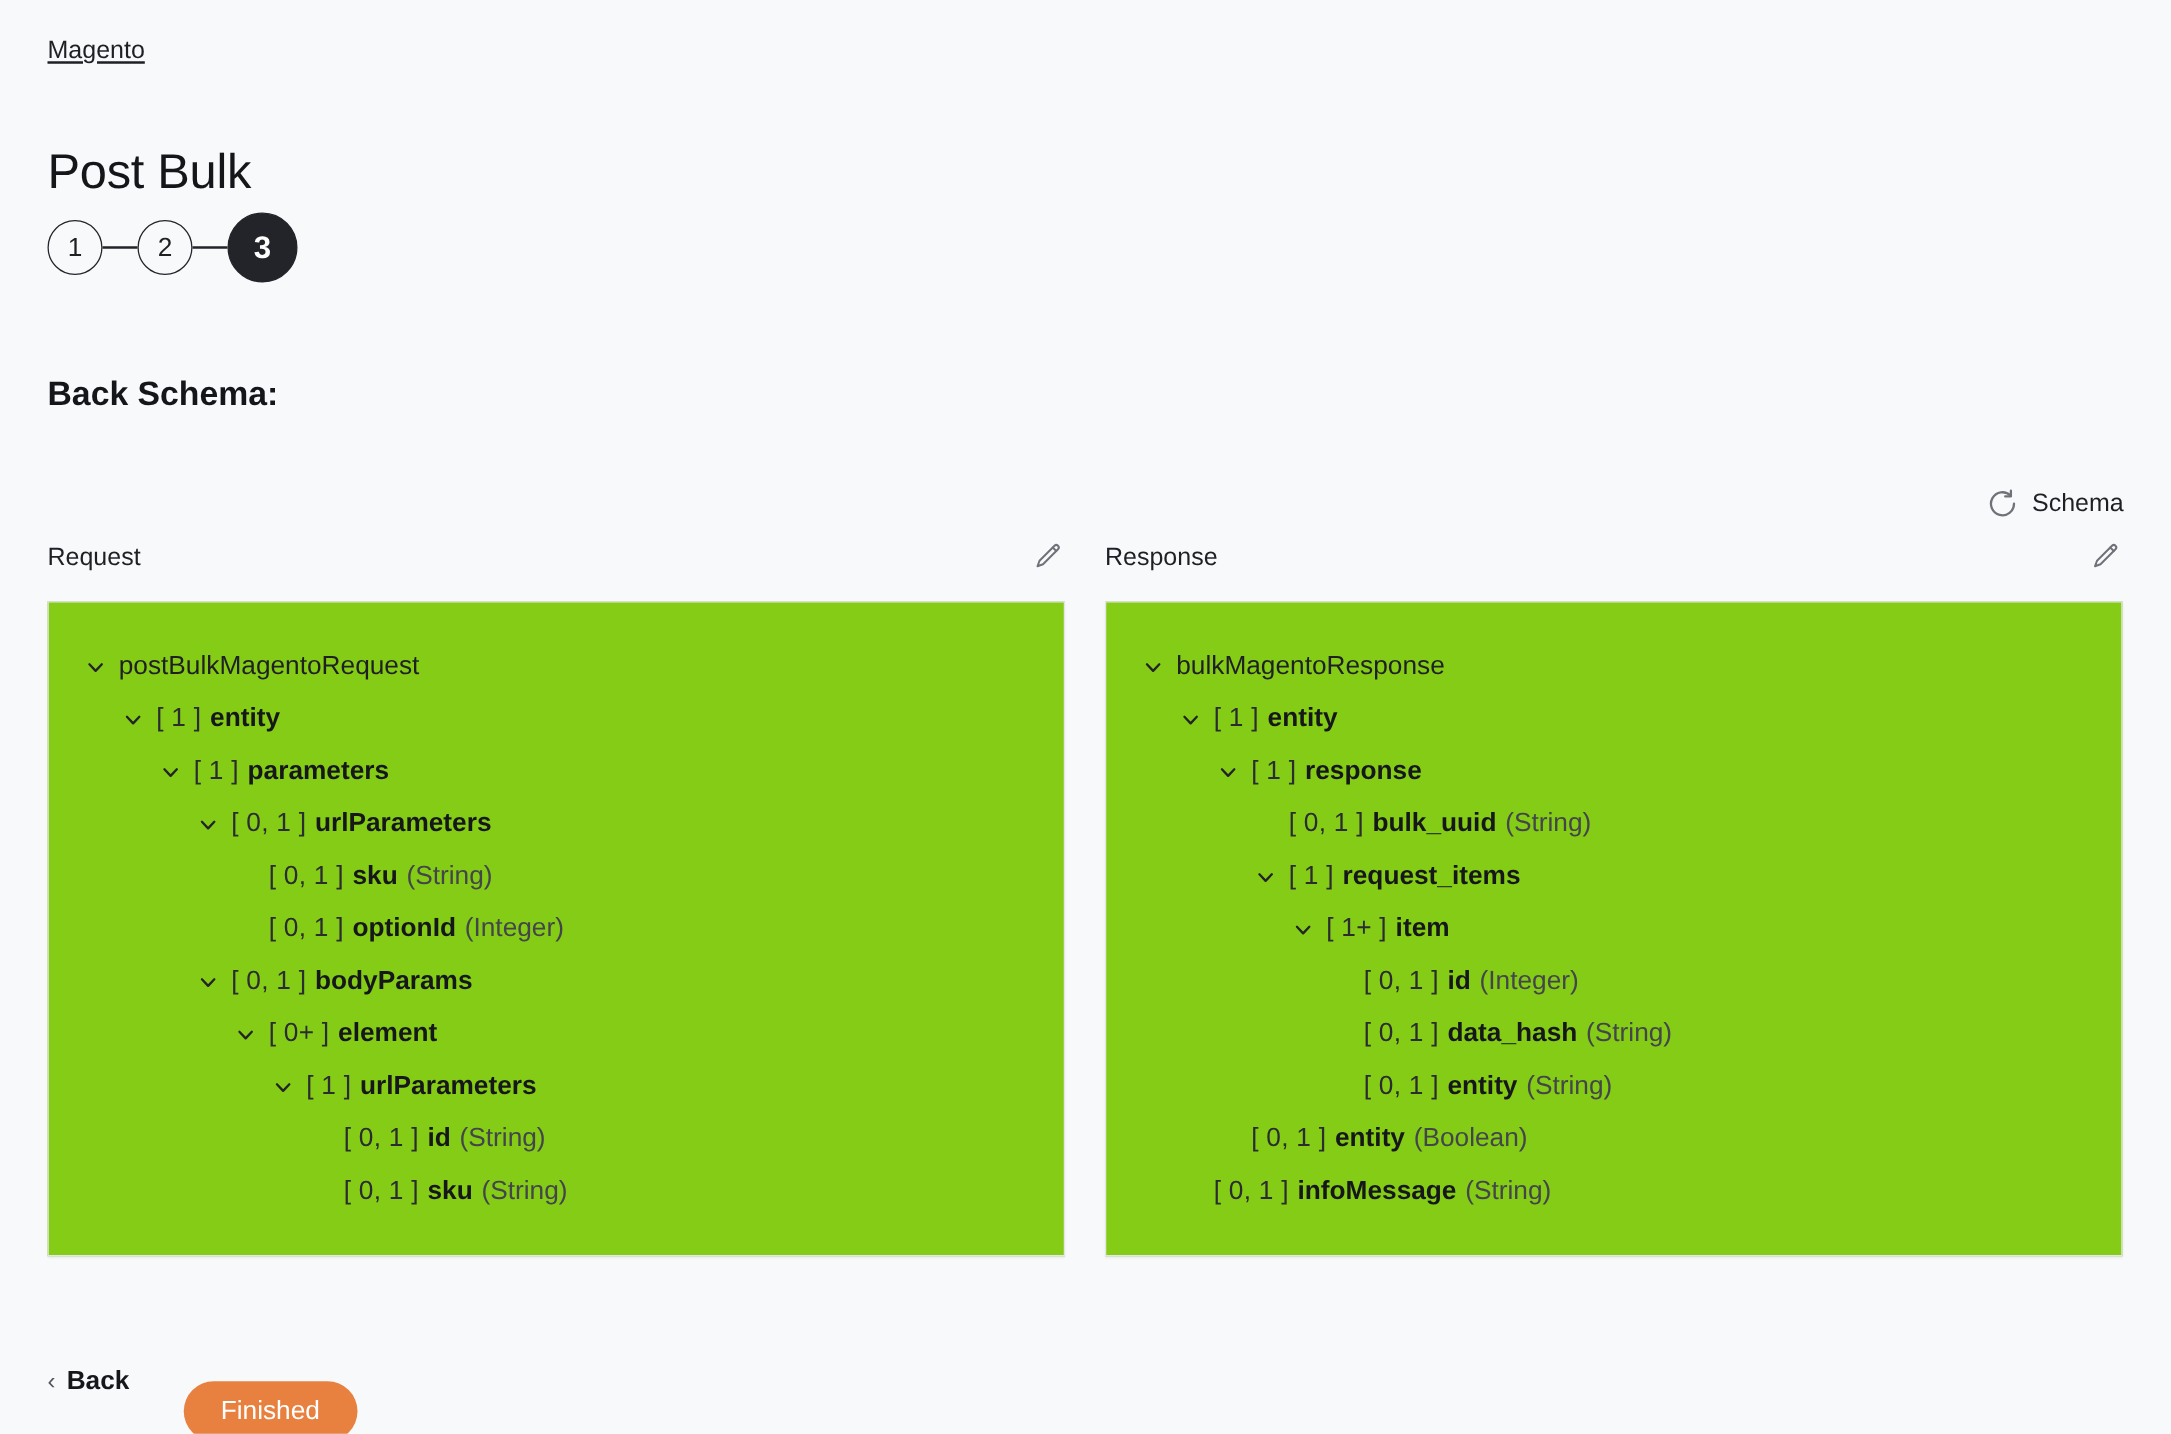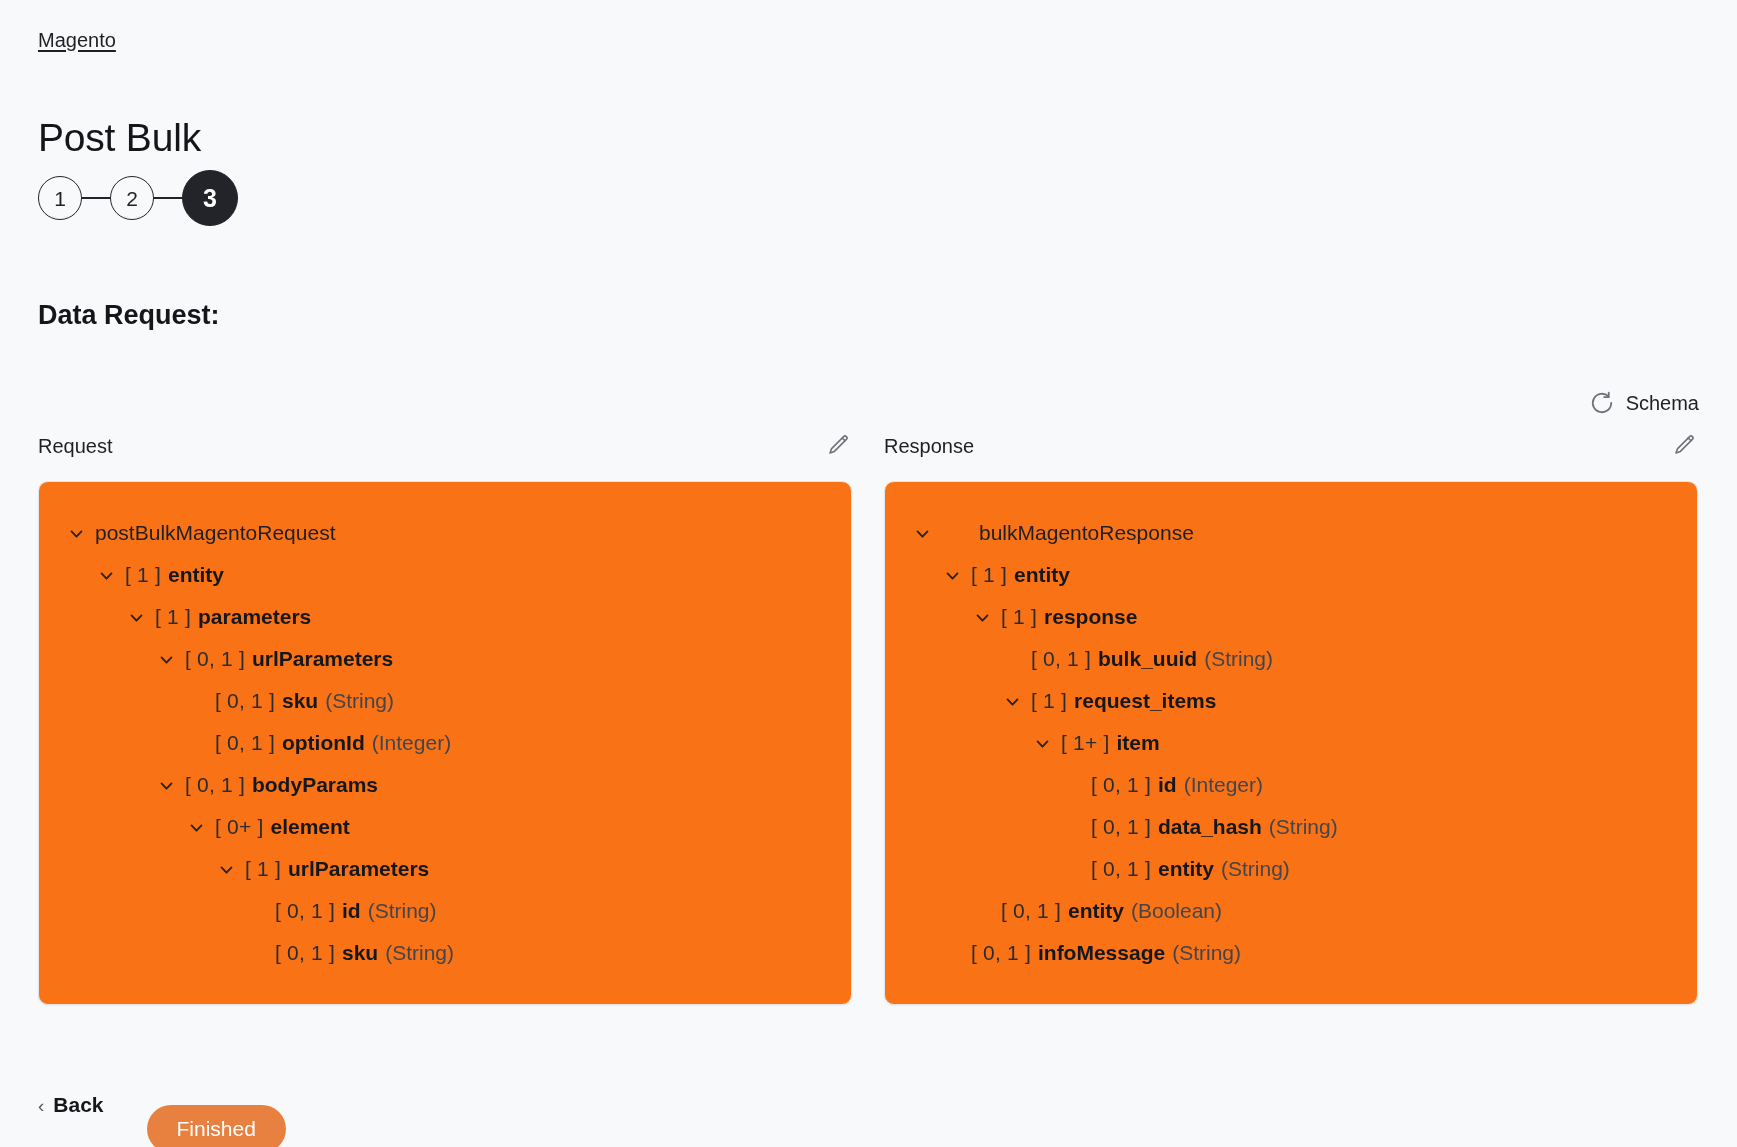--- a/index.html
+++ b/index.html
@@ -70,23 +70,23 @@
   }
   .panel { width: 814px; }
   .panel-head {
     display: flex; align-items: flex-end; justify-content: space-between;
     height: 34px; margin-bottom: 22px; gap: 16px;
   }
   .panel-label { font-size: 20px; line-height: 26px; color: #1f2024; }
   .edit-icon { cursor: pointer; line-height: 0; padding: 2px; }
 
   .panel-body {
-    background: #f97316;
+    background: #84cc16;
     border: 1px solid #e4e6e9;
-    border-radius: 10px;
+    border-radius: 0;
     box-shadow: 0 1px 2px rgba(16,18,22,0.06);
     min-height: 524px;
     padding: 30px 24px 28px 24px;
   }
 
   
   .tree { font-size: 0; }
   .tree-row {
     display: flex; align-items: center;
     height: 42px;
@@ -136,21 +136,21 @@
   <h1 class="page-title">Post Bulk</h1>
 
   <div class="stepper" id="stepper">
       <div class="step">1</div>
       <span class="step-line"></span>
       <div class="step">2</div>
       <span class="step-line"></span>
       <div class="step active">3</div>
     </div>
 
-  <h2 class="section-heading">Data Request:</h2>
+  <h2 class="section-heading">Back Schema:</h2>
 
   <button class="refresh-btn">
     <span>
       <svg width="26" height="26" viewBox="0 0 24 24" fill="none" stroke="#6f7278" stroke-width="1.7" stroke-linecap="round" stroke-linejoin="round">
         <path d="M20.5 12a8.5 8.5 0 1 1-2.6-6.1"></path>
         <polyline points="18.2,2.4 18.2,6.6 14,6.6"></polyline>
       </svg>
     </span>
     <span>Schema</span>
   </button>
@@ -280,21 +280,21 @@
         <span class="panel-label">Response</span>
         <span class="edit-icon">
           <svg width="24" height="24" viewBox="0 0 24 24" fill="none" stroke="#6f7278" stroke-width="1.6" stroke-linecap="round" stroke-linejoin="round">
             <path d="M17.6 3.6a1.9 1.9 0 0 1 2.8 2.8L8.4 18.4 4 20l1.6-4.4z"></path>
             <path d="M16.2 5l2.8 2.8"></path>
           </svg>
         </span>
       </div>
       <div class="panel-body">
         <div class="tree" id="response-tree">
-            <div class="tree-row clickable" style="padding-left: 0px; gap: 38px;">
+            <div class="tree-row clickable" style="padding-left: 0px;">
               <span class="chev">
                 <svg width="17" height="17" viewBox="0 0 24 24" fill="none" stroke="#23242a" stroke-width="2.6" stroke-linecap="round" stroke-linejoin="round">
                   <polyline points="5,9 12,16.5 19,9"></polyline>
                 </svg>
               </span>
               <span class="root-name">bulkMagentoResponse</span>
             </div>
             <div class="tree-row clickable" style="padding-left: 30px;">
               <span class="chev">
                 <svg width="17" height="17" viewBox="0 0 24 24" fill="none" stroke="#23242a" stroke-width="2.6" stroke-linecap="round" stroke-linejoin="round">

